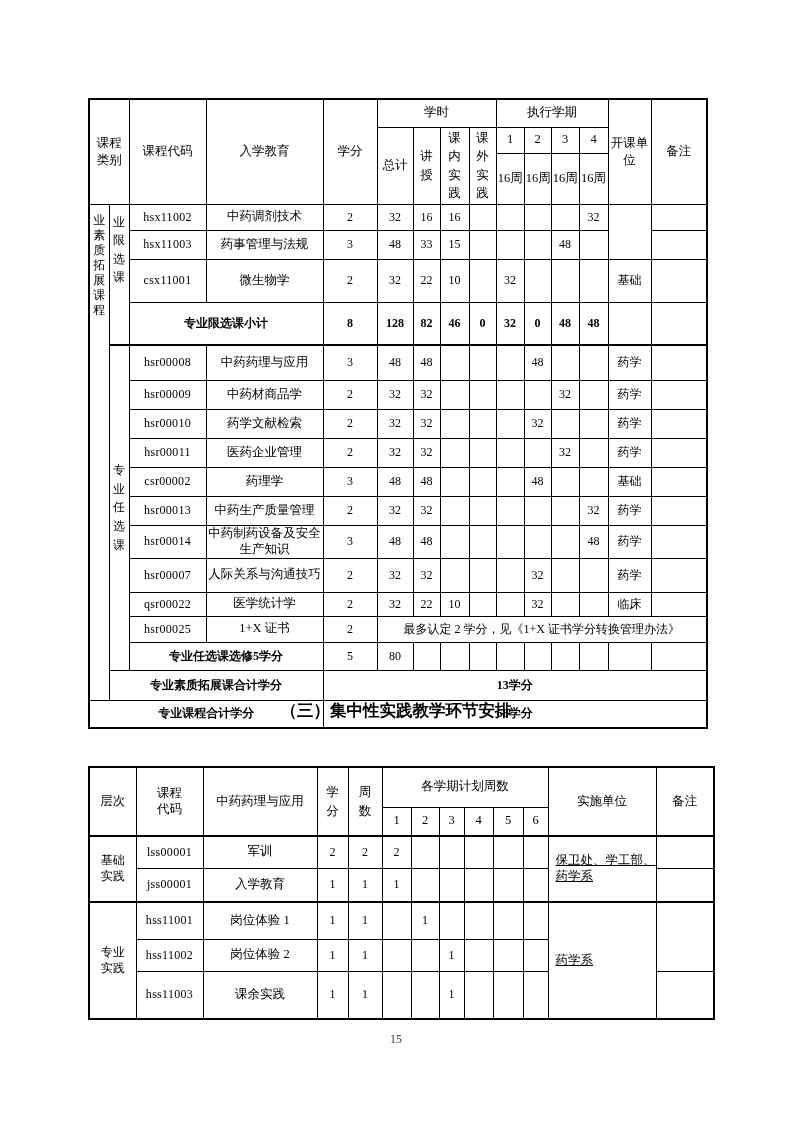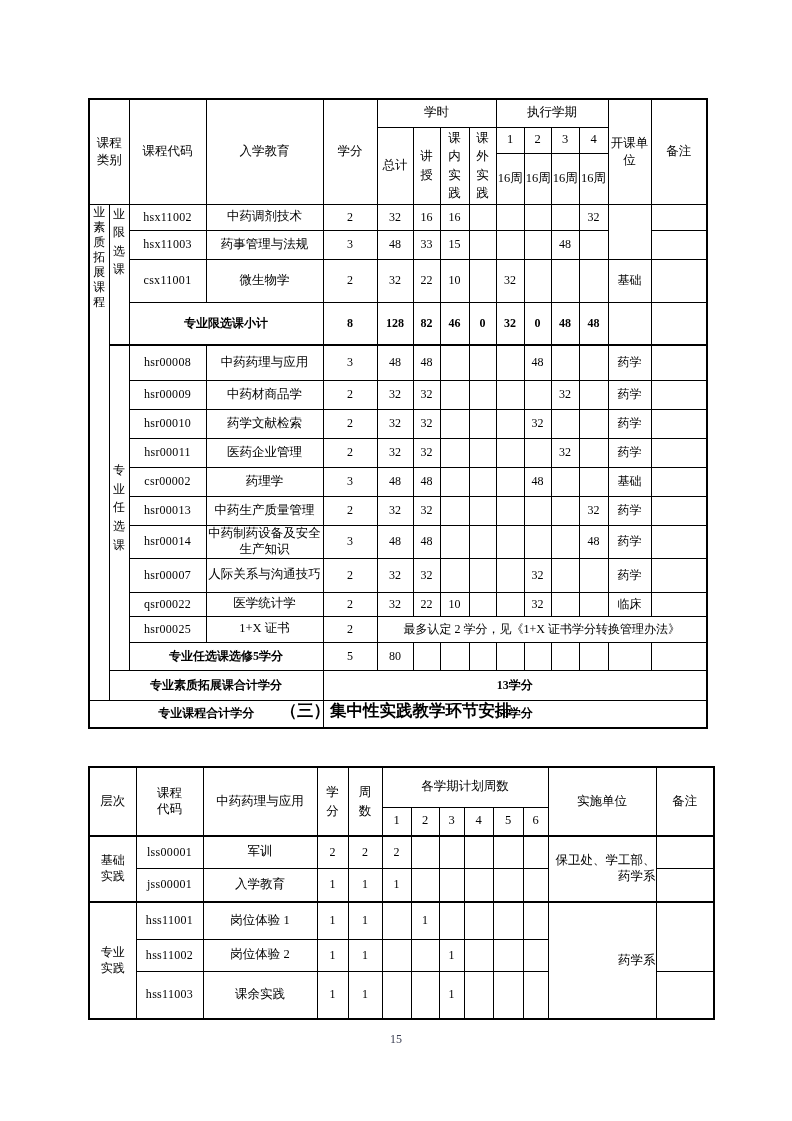--- a/index.html
+++ b/index.html
@@ -11,25 +11,25 @@
   td{border:1px solid #000;text-align:center;vertical-align:middle;
      padding:0;font-size:12px;line-height:1.25;overflow:hidden;}
   .bold{font-weight:bold;}
   .hd{font-weight:normal;font-size:12.5px;}
   .code{font-size:12px;letter-spacing:.3px;}
   .name{font-size:12.5px;}
   
   .w1{display:inline-block;width:1.1em;word-break:break-all;line-height:1.45;}
   .w2{display:inline-block;width:2.2em;word-break:break-all;line-height:1.3;}
   .w3{display:inline-block;width:3.3em;word-break:break-all;line-height:1.35;}
-  .vtop{vertical-align:top;padding-top:0;margin-top:14px;}
+  .vtop{vertical-align:top;padding-top:8px;margin-top:14px;}
   .cat .w1{line-height:1.25;}
   .catin .w1{line-height:1.55;}
   .bb2{border-bottom-width:2px;}
-  .unitl{text-align:right;padding-left:7px;font-size:12.5px;}
+  .unitl{text-align:left;padding-left:7px;font-size:12.5px;text-decoration:underline;}
   #t1{position:absolute;left:88px;top:98px;width:618px;}
   #t2{position:absolute;left:88px;top:766px;width:625px;}
   #sec-title{position:absolute;left:0;top:700px;width:792px;text-align:center;
      font-weight:bold;font-size:16.5px;}
   #pageno{position:absolute;left:0;top:1032px;width:792px;text-align:center;
      font-size:12px;color:#3b3f52;}
   .note{font-size:12px;}
 </style>
 </head>
 <body>

